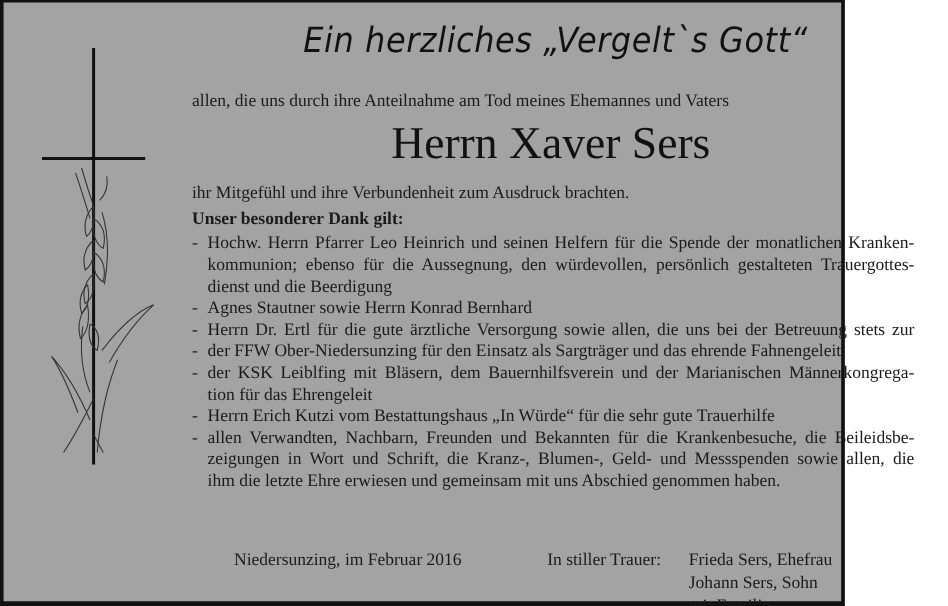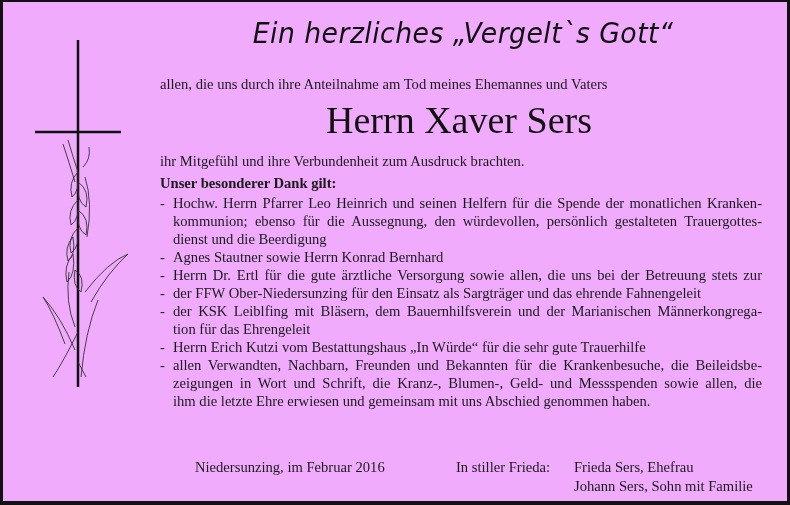--- a/index.html
+++ b/index.html
@@ -1,22 +1,22 @@
 <!DOCTYPE html>
 <html><head>
   <meta charset="utf-8">
   <style>
     html, body { margin: 0; padding: 0; background: #fff; }
     body { width: 790px; height: 505px; overflow: hidden; }
     .card {
       position: absolute; left: 0; top: 0;
-      width: 790px; height: 505px; box-sizing: border-box;
+      width: 704px; height: 505px; box-sizing: border-box;
       border-style: solid; border-color: #111;
       border-width: 2px 3px 4px 3px;
-      background: #f0abfc;
+      background: #a3a3a3;
       font-family: "Liberation Serif", "DejaVu Serif", serif;
       color: #1a1a1a;
     }
     .cross-art { position: absolute; left: 20px; top: 30px; width: 120px; height: 365px; }
     .title {
       position: absolute; left: 150px; width: 620px; top: 14px;
       text-align: center; font-size: 29px; font-style: italic;
       font-family: "DejaVu Sans", sans-serif; font-weight: normal;
       letter-spacing: 0.5px; color: #111;
       transform: scaleX(0.92); transform-origin: center;
@@ -109,21 +109,21 @@
     </li>
     <li>
       <span class="dash">-</span>
       <span class="line just">allen Verwandten, Nachbarn, Freunden und Bekannten für die Krankenbesuche, die Beileidsbe-</span>
       <span class="line just">zeigungen in Wort und Schrift, die Kranz-, Blumen-, Geld- und Messspenden sowie allen, die</span>
       <span class="line">ihm die letzte Ehre erwiesen und gemeinsam mit uns Abschied genommen haben.</span>
     </li>
   </ul>
 
   <div class="text footer-place">Niedersunzing, im Februar 2016</div>
-  <div class="footer-label">In stiller Frieda:</div>
+  <div class="footer-label">In stiller Trauer:</div>
   <div class="mourners">
     <div>
       <span class="nm">Frieda Sers,</span><span> Ehefrau</span>
     </div>
     <div>
       <span class="nm">Johann Sers,</span><span> Sohn mit Familie</span>
     </div>
   </div>
 </div>
 

